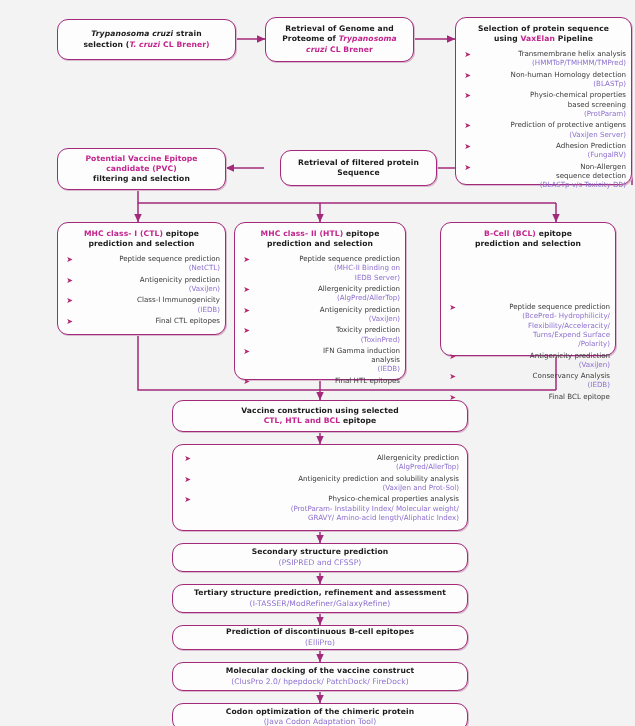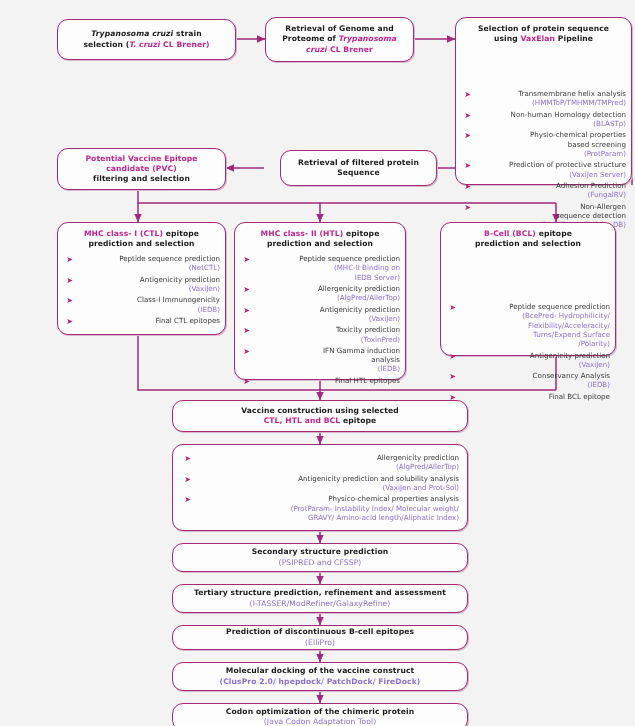--- a/index.html
+++ b/index.html
@@ -106,41 +106,41 @@
   </div>
 
   <div class="box" style="left:265px;top:17px;width:149px;height:45px;">
     <div class="ttl plain">
       <span>Retrieval of Genome and</span><br>
       <span>Proteome of </span><span class="ital mag">Trypanosoma</span><br>
       <span class="ital mag">cruzi</span><span class="mag"> CL Brener</span>
     </div>
   </div>
 
-  <div class="box" style="left:455px;top:17px;width:177px;height:168px;padding:6px 5px;justify-content:flex-start;gap:40px;">
+  <div class="box" style="left:455px;top:17px;width:177px;height:168px;padding:6px 5px;justify-content:flex-start;">
     <div class="ttl hd plain">
       <span>Selection of protein sequence</span><br>
       <span>using </span><span class="mag">VaxElan</span><span> Pipeline</span>
     </div>
     <div class="rowlist" id="vaxelan-items">
         <div class="row">
           <div class="arw">➤</div>
           <div class="it"><span>Transmembrane helix analysis</span><br><span class="tool">(HMMToP/TMHMM/TMPred)</span></div>
         </div>
         <div class="row">
           <div class="arw">➤</div>
           <div class="it"><span>Non-human Homology detection</span><br><span class="tool">(BLASTp)</span></div>
         </div>
         <div class="row">
           <div class="arw">➤</div>
           <div class="it"><span>Physio-chemical properties</span><br><span>based screening</span><br><span class="tool">(ProtParam)</span></div>
         </div>
         <div class="row">
           <div class="arw">➤</div>
-          <div class="it"><span>Prediction of protective structure</span><br><span class="tool">(VaxiJen Server)</span></div>
+          <div class="it"><span>Prediction of protective antigens</span><br><span class="tool">(VaxiJen Server)</span></div>
         </div>
         <div class="row">
           <div class="arw">➤</div>
           <div class="it"><span>Adhesion Prediction</span><br><span class="tool">(FungalRV)</span></div>
         </div>
         <div class="row">
           <div class="arw">➤</div>
           <div class="it"><span>Non-Allergen</span><br><span>sequence detection</span><br><span class="tool">(BLASTp v/s Toxicity DB)</span></div>
         </div>
       </div>
@@ -285,21 +285,21 @@
   <div class="box" style="left:172px;top:625px;width:296px;height:25px;">
     <div class="ttl plain">
       <span>Prediction of discontinuous B-cell epitopes</span><br>
       <span class="tool" style="font-weight:normal;">(ElliPro)</span>
     </div>
   </div>
 
   <div class="box" style="left:172px;top:662px;width:296px;height:29px;">
     <div class="ttl plain">
       <span>Molecular docking of the vaccine construct</span><br>
-      <span class="tool" style="font-weight:bold;">(ClusPro 2.0/ hpepdock/ PatchDock/ FireDock)</span>
+      <span class="tool" style="font-weight:normal;">(ClusPro 2.0/ hpepdock/ PatchDock/ FireDock)</span>
     </div>
   </div>
 
   <div class="box" style="left:172px;top:703px;width:296px;height:28px;">
     <div class="ttl plain">
       <span>Codon optimization of the chimeric protein</span><br>
       <span class="tool" style="font-weight:normal;">(Java Codon Adaptation Tool)</span>
     </div>
   </div>
 

